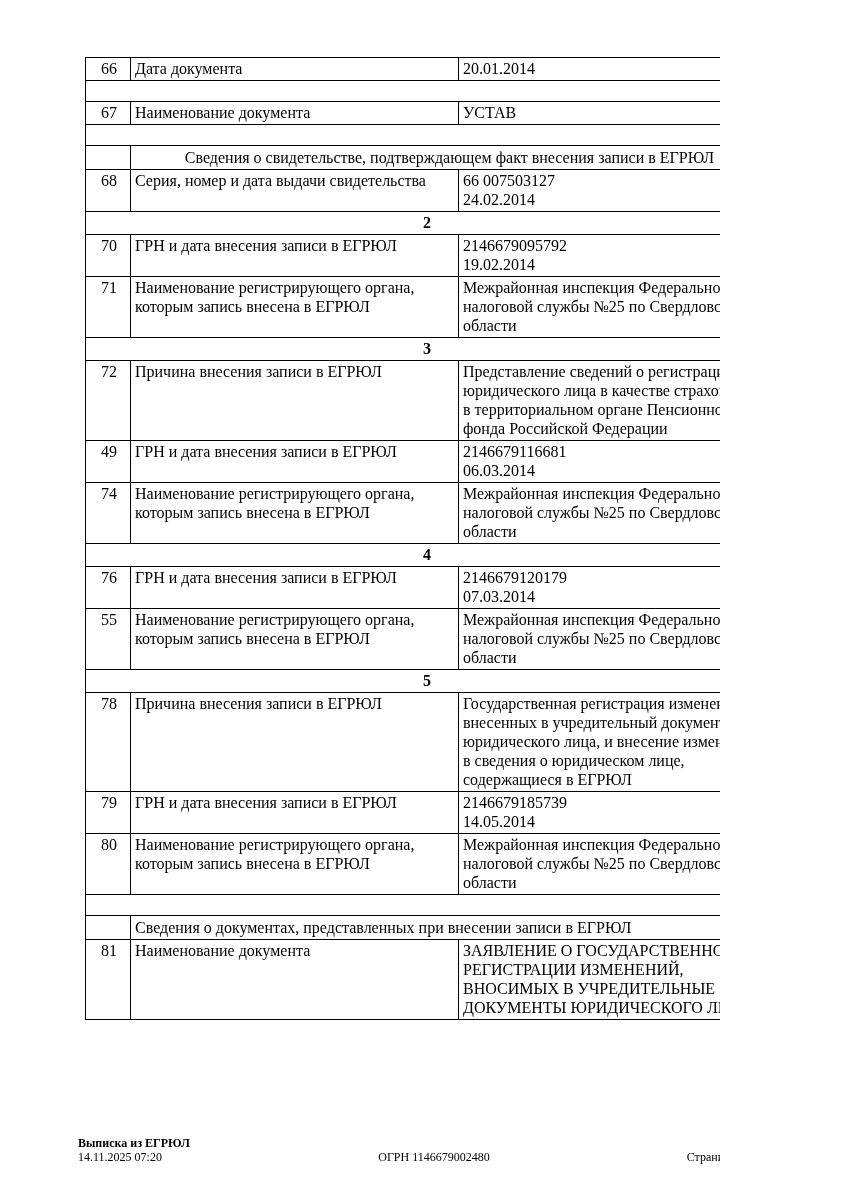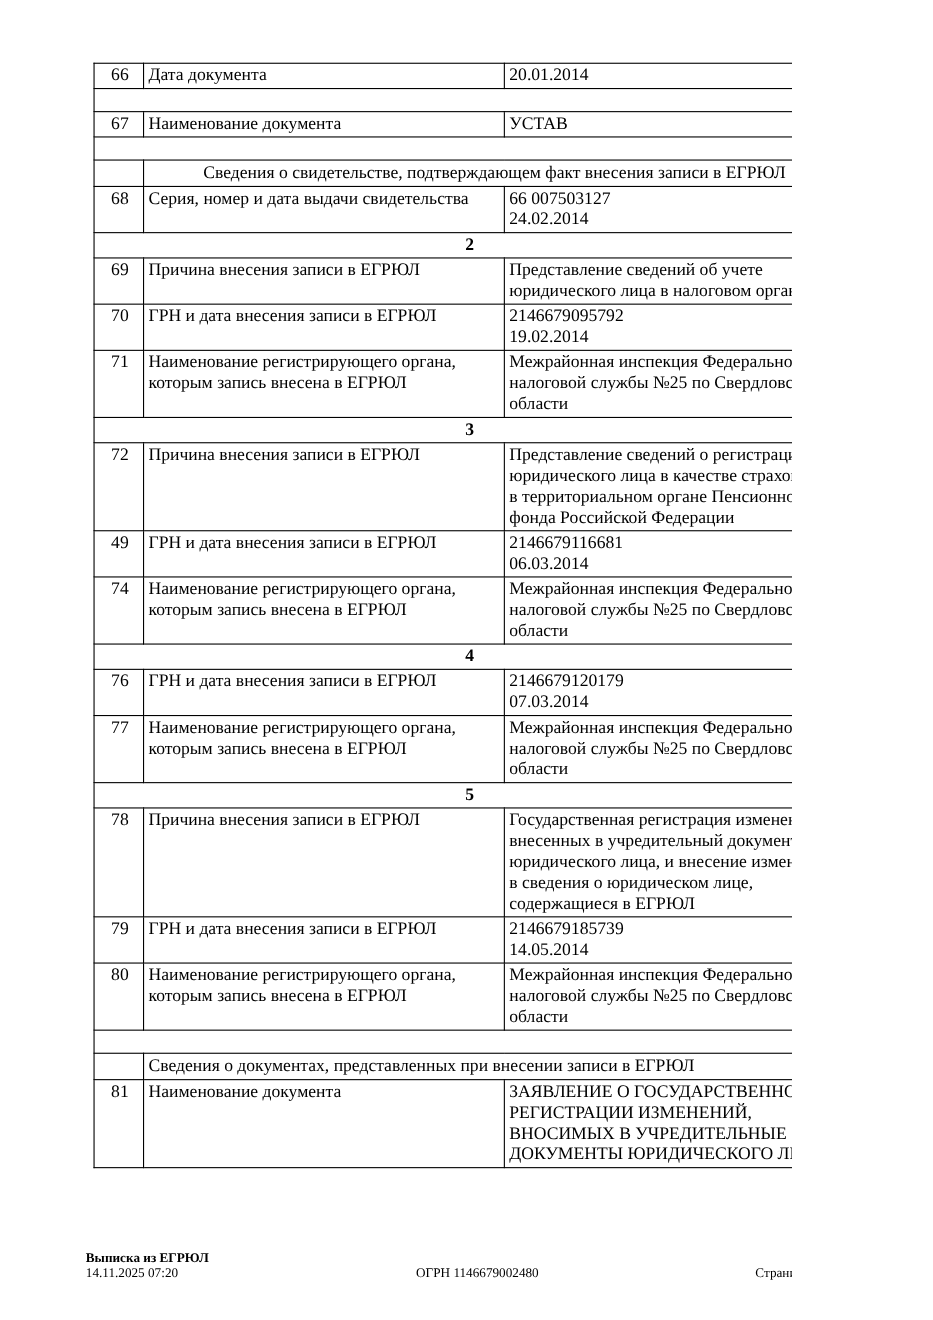--- a/index.html
+++ b/index.html
@@ -119,25 +119,20 @@
         <tr class="item">
           <td class="col-num">68</td>
           <td class="col-label">Серия, номер и дата выдачи свидетельства</td>
           <td class="col-value">66 007503127
 24.02.2014</td>
         </tr>
         <tr class="number">
           <td colspan="3">2</td>
         </tr>
         <tr class="item">
-          <td class="col-num">69</td>
-          <td class="col-label">Причина внесения записи в ЕГРЮЛ</td>
-          <td class="col-value">Представление сведений об учете юридического лица в налоговом органе</td>
-        </tr>
-        <tr class="item">
           <td class="col-num">70</td>
           <td class="col-label">ГРН и дата внесения записи в ЕГРЮЛ</td>
           <td class="col-value">2146679095792
 19.02.2014</td>
         </tr>
         <tr class="item">
           <td class="col-num">71</td>
           <td class="col-label">Наименование регистрирующего органа, которым запись внесена в ЕГРЮЛ</td>
           <td class="col-value">Межрайонная инспекция Федеральной налоговой службы №25 по Свердловской области</td>
         </tr>
@@ -163,21 +158,21 @@
         <tr class="number">
           <td colspan="3">4</td>
         </tr>
         <tr class="item">
           <td class="col-num">76</td>
           <td class="col-label">ГРН и дата внесения записи в ЕГРЮЛ</td>
           <td class="col-value">2146679120179
 07.03.2014</td>
         </tr>
         <tr class="item">
-          <td class="col-num">77</td>
+          <td class="col-num">55</td>
           <td class="col-label">Наименование регистрирующего органа, которым запись внесена в ЕГРЮЛ</td>
           <td class="col-value">Межрайонная инспекция Федеральной налоговой службы №25 по Свердловской области</td>
         </tr>
         <tr class="number">
           <td colspan="3">5</td>
         </tr>
         <tr class="item">
           <td class="col-num">78</td>
           <td class="col-label">Причина внесения записи в ЕГРЮЛ</td>
           <td class="col-value">Государственная регистрация изменений, внесенных в учредительный документ юридического лица, и внесение изменений в сведения о юридическом лице, содержащиеся в ЕГРЮЛ</td>

